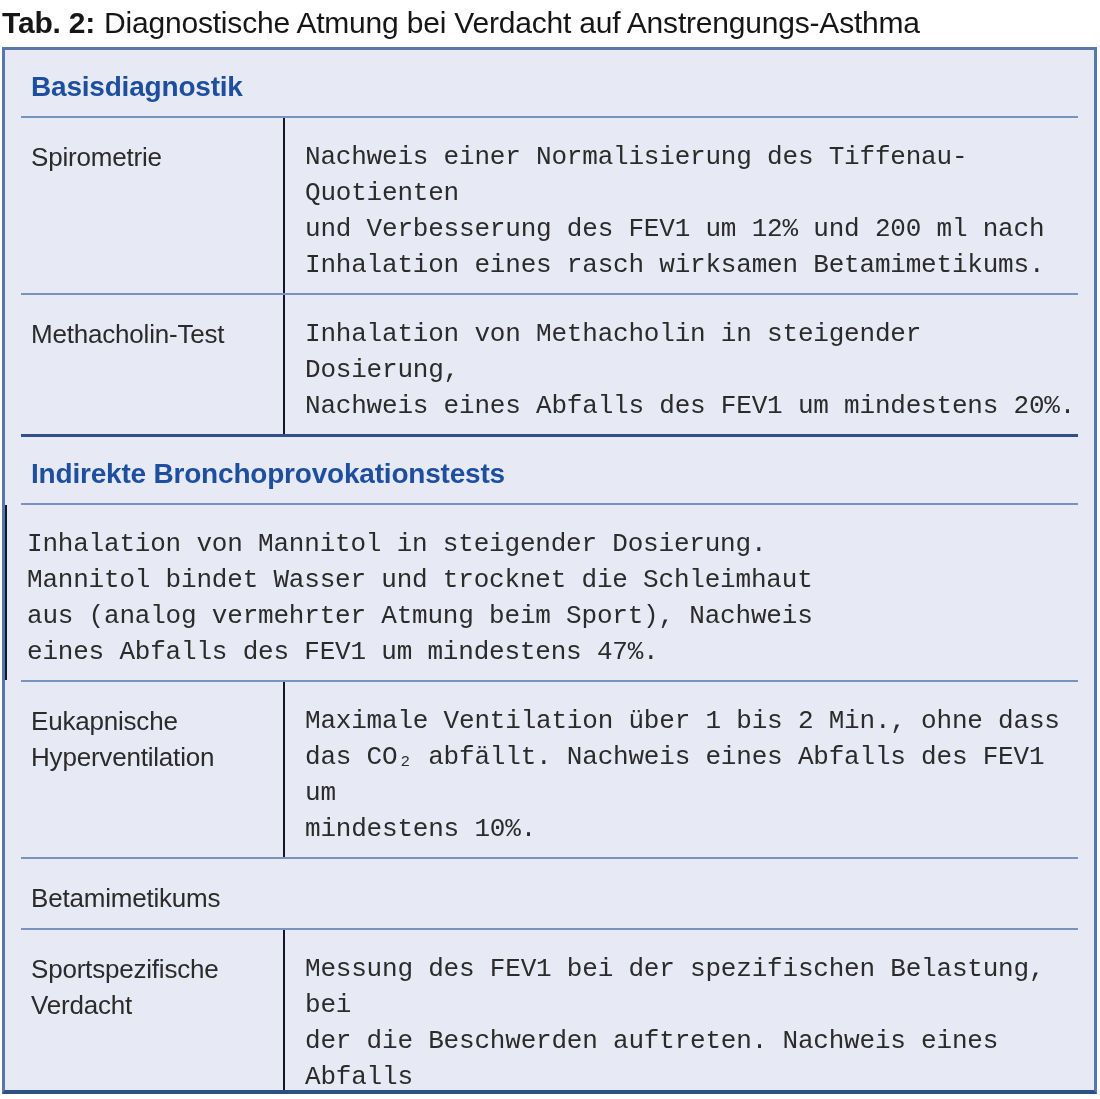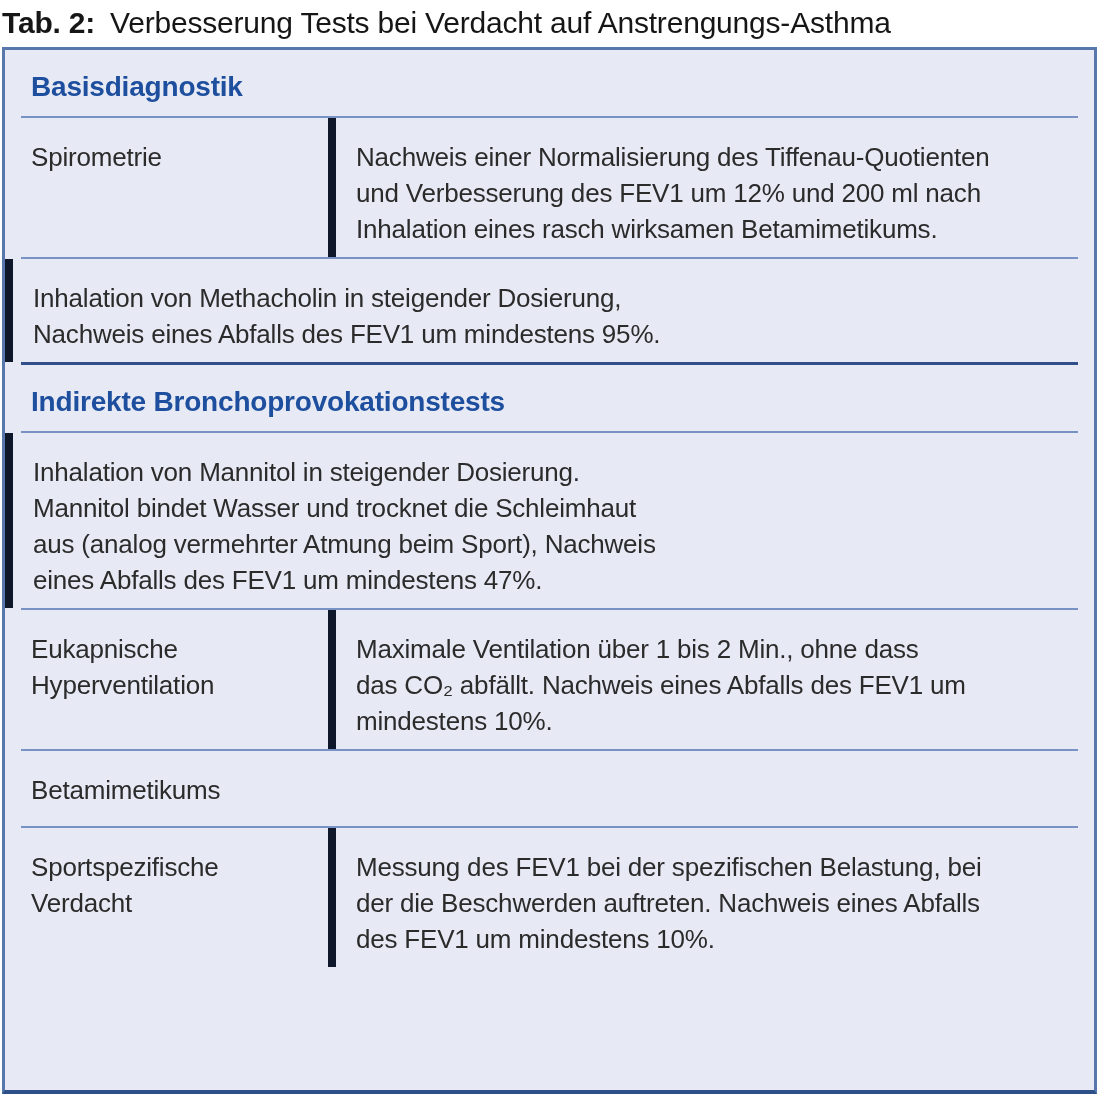--- a/index.html
+++ b/index.html
@@ -14,21 +14,21 @@
   .caption {
     position: absolute;
     top: 4px;
     left: 2px;
     font-size: 30px;
     line-height: 38px;
     color: #161616;
     letter-spacing: -0.2px;
     white-space: nowrap;
   }
-  .caption-tag { font-weight: 700; margin-right: 15px; }
+  .caption-tag { font-weight: 700; margin-right: 9px; }
   .dtable {
     position: absolute;
     top: 47px;
     left: 2px;
     width: 1095px;
     height: 1047px;
     box-sizing: border-box;
     background: #e7e9f4;
     border: 3px solid #5878ad;
     border-bottom: 4px solid #2e5088;
@@ -42,75 +42,77 @@
     letter-spacing: -0.2px;
     padding: 21px 20px 13px 26px;
   }
   .rule {
     height: 2px;
     background: #7792c3;
     margin: 0 16px;
   }
   .row { display: flex; align-items: stretch; }
   .c1 {
-    width: 323px;
+    width: 278px;
     box-sizing: border-box;
-    padding: 21px 12px 18px 26px;
+    padding: 21px 12px 12px 26px;
     font-size: 26px;
     line-height: 36px;
     color: #2b2b2b;
     letter-spacing: -0.2px;
   }
   .c2 {
     flex: 1;
     box-sizing: border-box;
-    border-left: 8px solid #0f172a;
+    border-left: 2px solid #0f172a;
     padding: 21px 14px 10px 20px;
     font-size: 26px;
     line-height: 36px;
     color: #2b2b2b;
     letter-spacing: -0.2px;
     white-space: pre-line;
+    font-family: Liberation Mono, monospace;
   }
   .row-sep {
     height: 2px;
     background: #7792c3;
     margin: 0 16px;
   }
   .section-divider {
     height: 3px;
     background: #31508a;
     margin: 0 16px;
   }
 </style>
 </head>
 <body>
 
 <div class="page">
 
   <div class="caption">
-    <span class="caption-tag">Tab. 2:</span><span>Verbesserung Tests bei Verdacht auf Anstrengungs-Asthma</span>
+    <span class="caption-tag">Tab. 2:</span><span>Diagnostische Atmung bei Verdacht auf Anstrengungs-Asthma</span>
   </div>
 
   <div class="dtable">
 
     <div class="section">
       <div class="section-header">Basisdiagnostik</div>
       <div class="rule"></div>
 
       <div class="row">
         <div class="c1">Spirometrie</div>
         <div class="c2">Nachweis einer Normalisierung des Tiffenau-Quotienten
 und Verbesserung des FEV1 um 12% und 200 ml nach
 Inhalation eines rasch wirksamen Betamimetikums.</div>
       </div>
       <div class="row-sep"></div>
       <div class="row">
+        <div class="c1">Methacholin-Test</div>
         <div class="c2">Inhalation von Methacholin in steigender Dosierung,
-Nachweis eines Abfalls des FEV1 um mindestens 95%.</div>
+Nachweis eines Abfalls des FEV1 um mindestens 20%.</div>
       </div>
     </div>
 
     <div class="section-divider"></div>
 
     <div class="section">
       <div class="section-header">Indirekte Bronchoprovokationstests</div>
       <div class="rule"></div>
 
       <div class="row">

